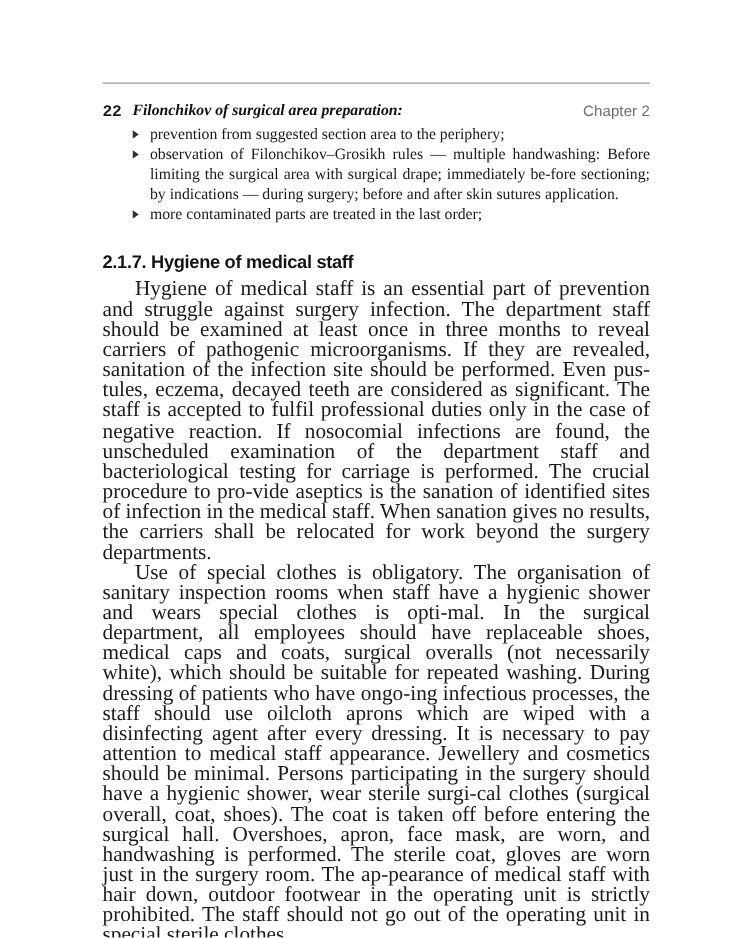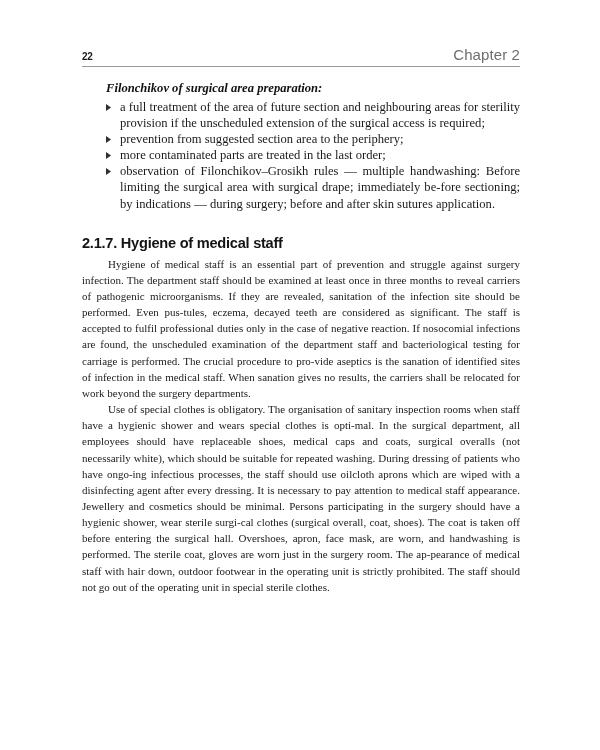--- a/index.html
+++ b/index.html
@@ -29,32 +29,33 @@
   }
 
   
   .runhead {
     display: flex;
     align-items: baseline;
     justify-content: space-between;
     height: 18px;
   }
   .folio {
-    font-family: Liberation Sans, sans-serif;
+    font-family: Liberation Mono, monospace;
     font-weight: bold;
-    font-size: 10px;
+    font-size: 13px;
     color: #1a1a1a;
     letter-spacing: -0.2px;
     text-align: right;
   }
   .runtitle {
     font-family: "Liberation Sans", sans-serif;
-    font-size: 15px;
+    font-size: 12px;
     color: #6e6e6e;
     letter-spacing: 0.1px;
+    margin-top: 36px;
   }
   .rule {
     margin-top: 2px;
     border: 0;
     border-top: 1px solid #9a9a9a;
     height: 0;
     width: 100%;
   }
 
   
@@ -106,21 +107,21 @@
     font-size: 14.6px;
     line-height: 18px;
     color: #141414;
     letter-spacing: -0.25px;
   }
 
   
   .para {
     margin: 0;
     text-indent: 26px;
-    font-size: 11px;
+    font-size: 17px;
     line-height: 16.15px;
     text-align: justify;
     text-justify: inter-word;
     color: #1a1a1a;
     hyphens: manual;
   }
 </style>
 </head>
 <body>
 
@@ -135,45 +136,37 @@
 
     <div class="subhead">Filonchikov of surgical area preparation:</div>
 
     <ul class="bullets">
       <li class="bullet-item">
         <span class="bullet-glyph">
           <svg width="5" height="7" viewBox="0 0 5 7" aria-hidden="true">
               <polygon points="0,0 5,3.5 0,7" fill="#303030"></polygon>
             </svg>
         </span>
-        <span>a full treatment of the area of future section and neighbouring areas for sterility provision if the unscheduled extension of the surgical access is required;</span>
-      </li>
-      <li class="bullet-item">
-        <span class="bullet-glyph">
-          <svg width="5" height="7" viewBox="0 0 5 7" aria-hidden="true">
-              <polygon points="0,0 5,3.5 0,7" fill="#303030"></polygon>
-            </svg>
-        </span>
         <span>prevention from suggested section area to the periphery;</span>
       </li>
       <li class="bullet-item">
         <span class="bullet-glyph">
           <svg width="5" height="7" viewBox="0 0 5 7" aria-hidden="true">
               <polygon points="0,0 5,3.5 0,7" fill="#303030"></polygon>
             </svg>
         </span>
-        <span>more contaminated parts are treated in the last order;</span>
+        <span>observation of Filonchikov–Grosikh rules — multiple handwashing: Before limiting the surgical area with surgical drape; immediately be-fore sectioning; by indications — during surgery; before and after skin sutures application.</span>
       </li>
       <li class="bullet-item">
         <span class="bullet-glyph">
           <svg width="5" height="7" viewBox="0 0 5 7" aria-hidden="true">
               <polygon points="0,0 5,3.5 0,7" fill="#303030"></polygon>
             </svg>
         </span>
-        <span>observation of Filonchikov–Grosikh rules — multiple handwashing: Before limiting the surgical area with surgical drape; immediately be-fore sectioning; by indications — during surgery; before and after skin sutures application.</span>
+        <span>more contaminated parts are treated in the last order;</span>
       </li>
     </ul>
 
     <h2 class="section-head">2.1.7. Hygiene of medical staff</h2>
 
     <p class="para">Hygiene of medical staff is an essential part of prevention and struggle against surgery infection. The department staff should be examined at least once in three months to reveal carriers of pathogenic microorganisms. If they are revealed, sanitation of the infection site should be performed. Even pus-tules, eczema, decayed teeth are considered as significant. The staff is accepted to fulfil professional duties only in the case of negative reaction. If nosocomial infections are found, the unscheduled examination of the department staff and bacteriological testing for carriage is performed. The crucial procedure to pro-vide aseptics is the sanation of identified sites of infection in the medical staff. When sanation gives no results, the carriers shall be relocated for work beyond the surgery departments.</p>
     <p class="para">Use of special clothes is obligatory. The organisation of sanitary inspection rooms when staff have a hygienic shower and wears special clothes is opti-mal. In the surgical department, all employees should have replaceable shoes, medical caps and coats, surgical overalls (not necessarily white), which should be suitable for repeated washing. During dressing of patients who have ongo-ing infectious processes, the staff should use oilcloth aprons which are wiped with a disinfecting agent after every dressing. It is necessary to pay attention to medical staff appearance. Jewellery and cosmetics should be minimal. Persons participating in the surgery should have a hygienic shower, wear sterile surgi-cal clothes (surgical overall, coat, shoes). The coat is taken off before entering the surgical hall. Overshoes, apron, face mask, are worn, and handwashing is performed. The sterile coat, gloves are worn just in the surgery room. The ap-pearance of medical staff with hair down, outdoor footwear in the operating unit is strictly prohibited. The staff should not go out of the operating unit in special sterile clothes.</p>
 
   </div>
 </div>

